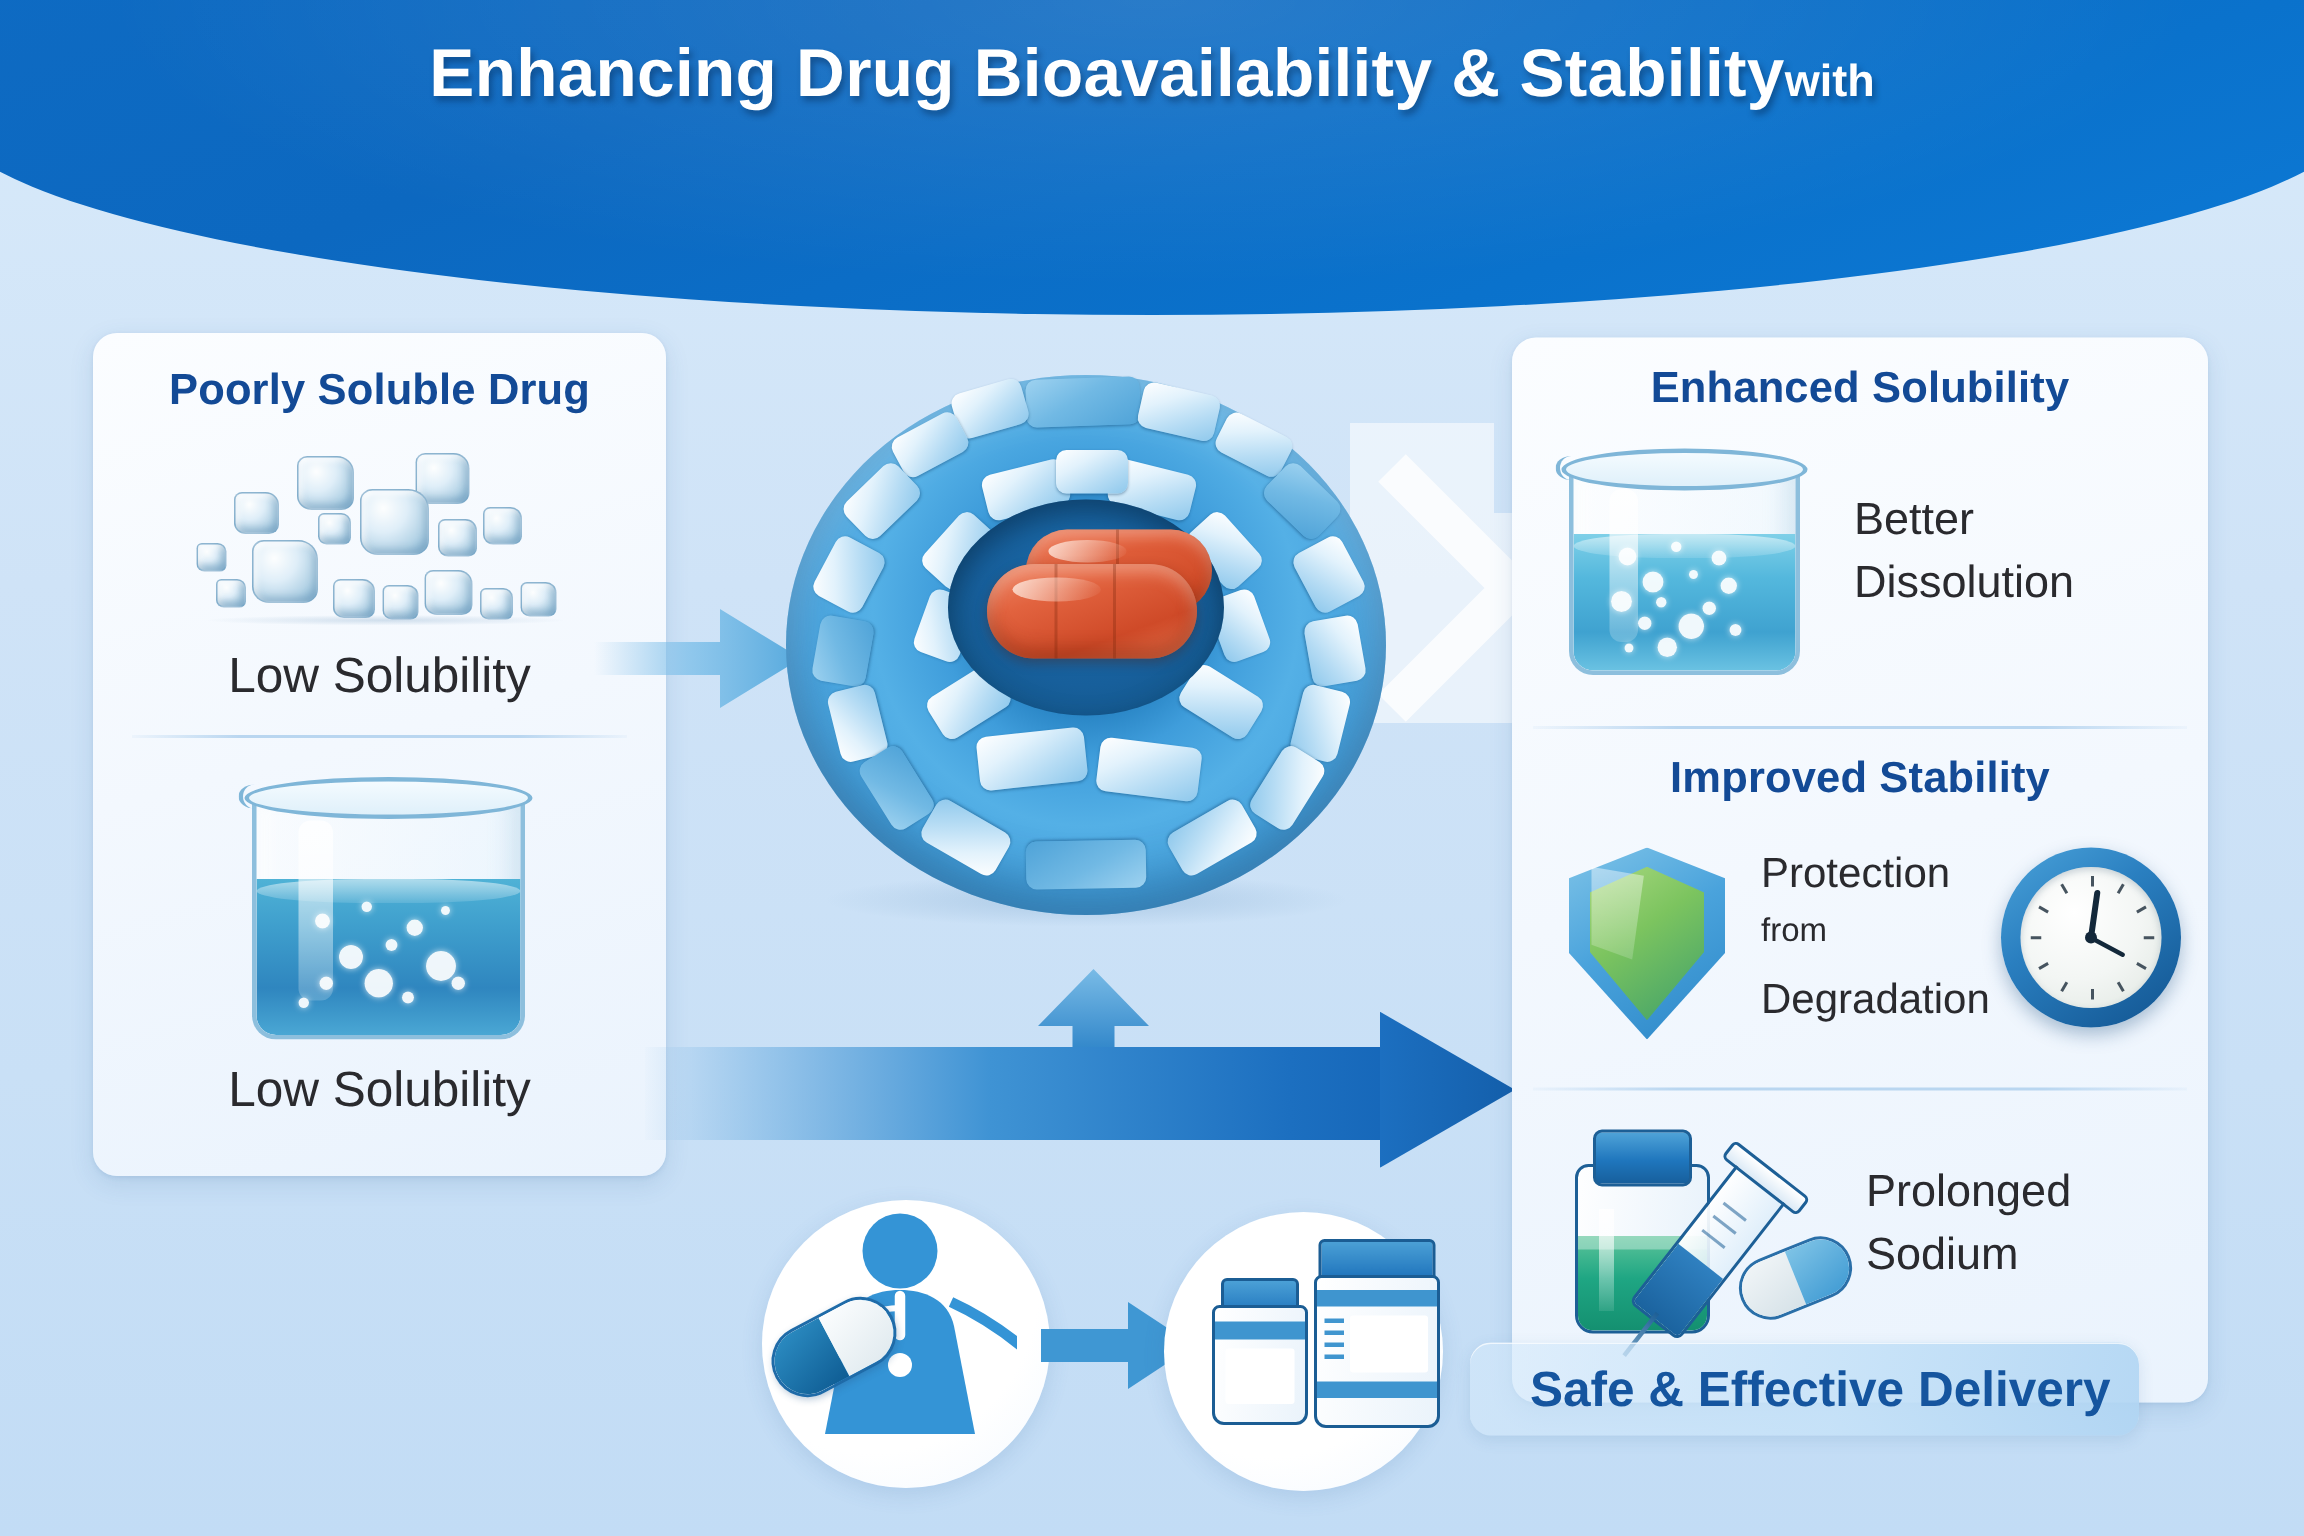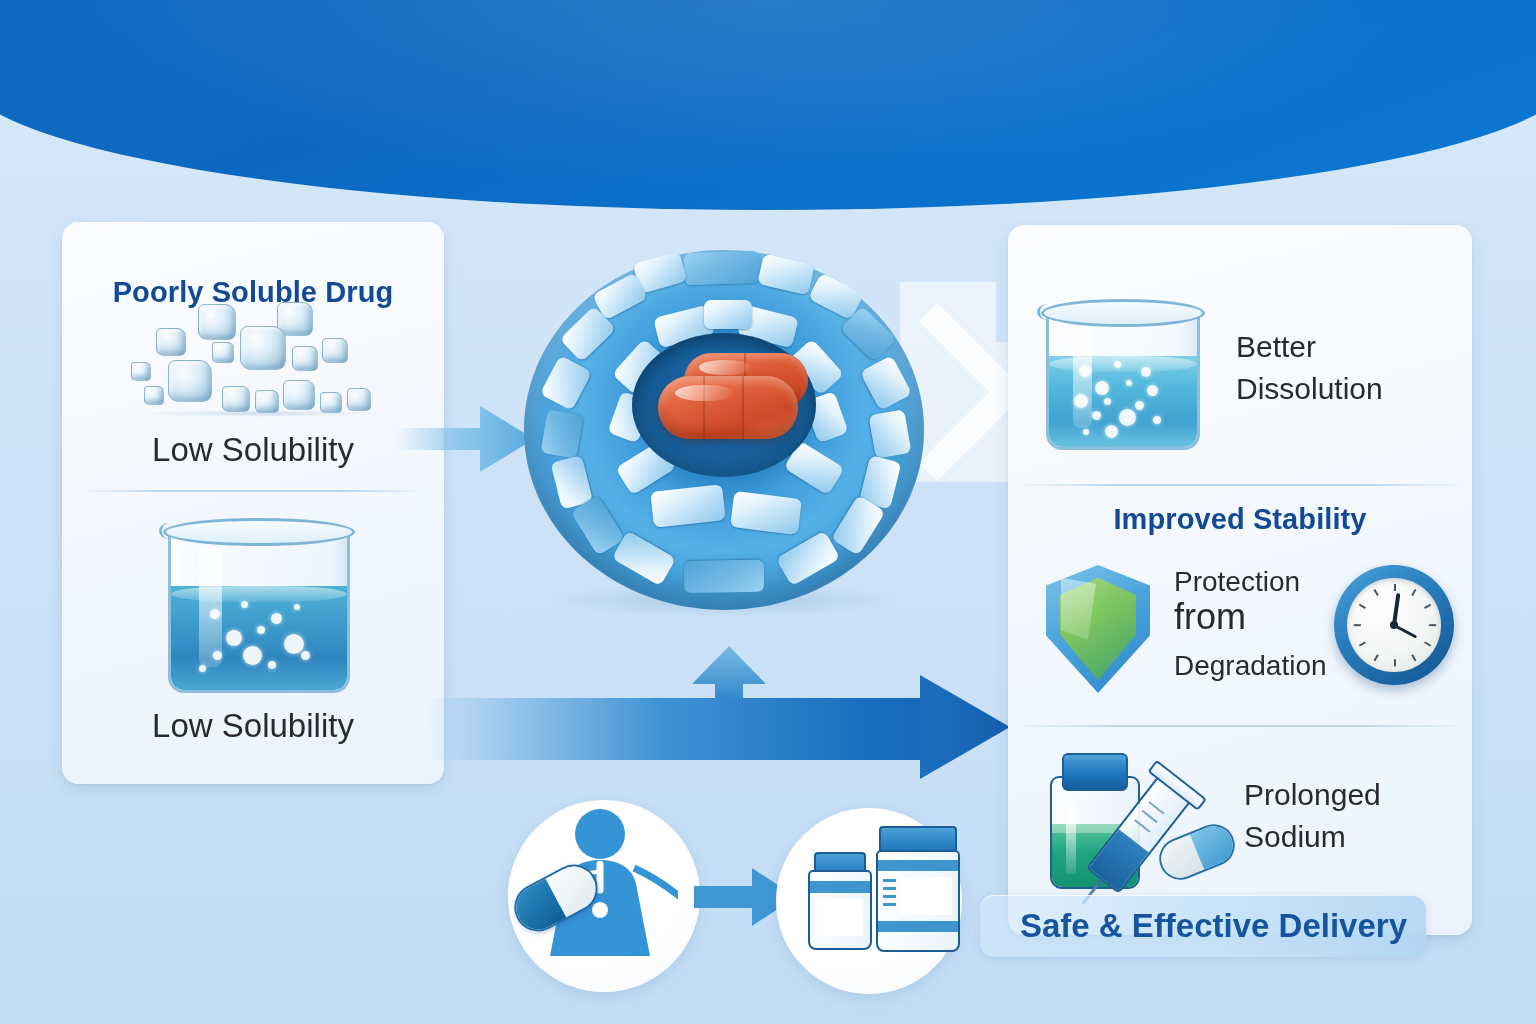--- a/index.html
+++ b/index.html
@@ -204,24 +204,25 @@
 </head>
 <body>
 
 <div id="stage">
 
   <div class="header-wrap">
     <div class="header-bg"></div>
     <div class="header-sheen"></div>
   </div>
   <div class="title">
+    <span class="l1"><span>Enhancing Drug Bioavailability &amp; Stability</span><span class="sm">with</span></span>
   </div>
 
   <div class="card" style="left:62px;top:222px;width:382px;height:562px;">
-    <div class="panel-title" style="top:22px;margin-top:32px;">Poorly Soluble Drug</div>
+    <div class="panel-title" style="top:22px;">Poorly Soluble Drug</div>
 
     <div class="crystals" style="left:32px;top:78px;width:318px;height:120px;">
       <div class="cry" style="left:104px;top:4px;width:36px;height:34px;"></div>
       <div class="cry" style="left:183px;top:2px;width:34px;height:32px;"></div>
       <div class="cry" style="left:146px;top:26px;width:44px;height:42px;"></div>
       <div class="cry" style="left:62px;top:28px;width:28px;height:26px;"></div>
       <div class="cry" style="left:118px;top:42px;width:20px;height:19px;"></div>
       <div class="cry" style="left:74px;top:60px;width:42px;height:40px;"></div>
       <div class="cry" style="left:198px;top:46px;width:24px;height:23px;"></div>
       <div class="cry" style="left:228px;top:38px;width:24px;height:23px;"></div>
@@ -352,20 +353,21 @@
             <stop offset="100%" stop-color="#145fab"></stop>
           </linearGradient>
         </defs>
         <path d="M0 0 L90 52 L0 104 Z" fill="url(#bh)"></path>
       </svg>
     </div>
   </div>
 
   <div class="card" style="left:1008px;top:225px;width:464px;height:710px;">
 
+    <div class="panel-title right" style="top:18px;">Enhanced Solubility</div>
 
     <div class="beaker" style="left:38px;top:74px;width:148px;height:148px;">
       <div class="bk-body">
         <div class="bk-liq high">
           <div class="bk-surface"></div>
           <div class="bub" style="left:20%;top:10%;width:12px;height:12px;"></div>
           <div class="bub" style="left:44%;top:6%;width:7px;height:7px;"></div>
           <div class="bub" style="left:62%;top:12%;width:10px;height:10px;"></div>
           <div class="bub" style="left:31%;top:28%;width:14px;height:14px;"></div>
           <div class="bub" style="left:52%;top:26%;width:6px;height:6px;"></div>
@@ -392,21 +394,21 @@
 
     <div class="panel-title right" style="top:278px;">Improved Stability</div>
 
     <div class="shield" style="left:38px;top:340px;width:104px;height:128px;">
       <div class="shield-outer"></div>
       <div class="shield-inner"></div>
       <div class="shield-gloss"></div>
     </div>
 
     <div class="label-dark" style="left:166px;top:340px;font-size:28px;">Protection</div>
-    <div class="label-dark" style="left:166px;top:370px;font-size:36px;">from</div>
+    <div class="label-dark" style="left:166px;top:382px;font-size:22px;">from</div>
     <div class="label-dark" style="left:166px;top:424px;font-size:28px;">Degradation</div>
 
     <div class="clock" style="left:326px;top:340px;width:120px;height:120px;">
       <div class="clock-face">
         <div class="tick" style="transform:rotate(0deg);"></div>
         <div class="tick" style="transform:rotate(30deg);"></div>
         <div class="tick" style="transform:rotate(60deg);"></div>
         <div class="tick" style="transform:rotate(90deg);"></div>
         <div class="tick" style="transform:rotate(120deg);"></div>
         <div class="tick" style="transform:rotate(150deg);"></div>

